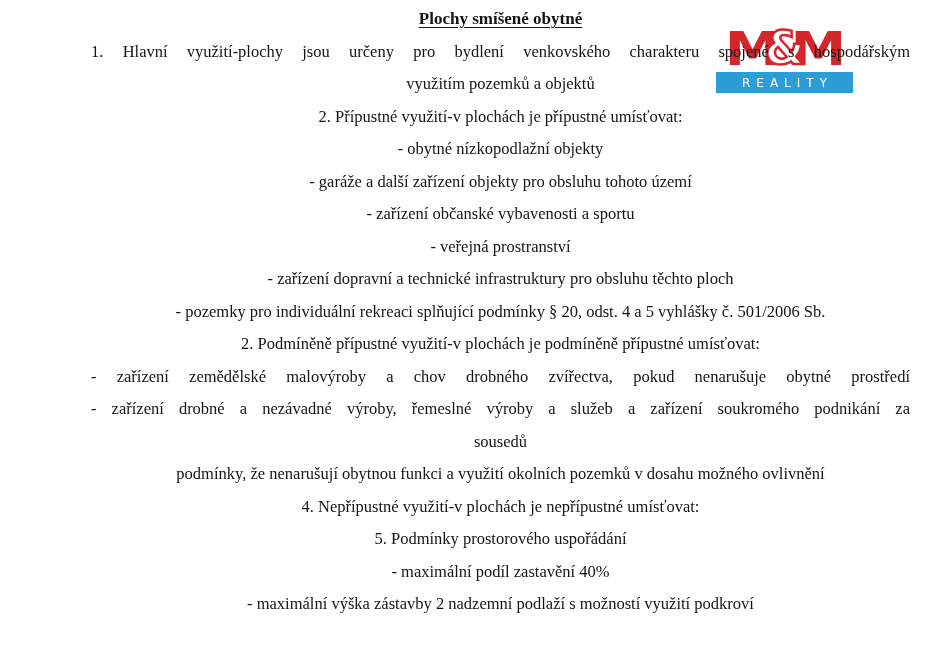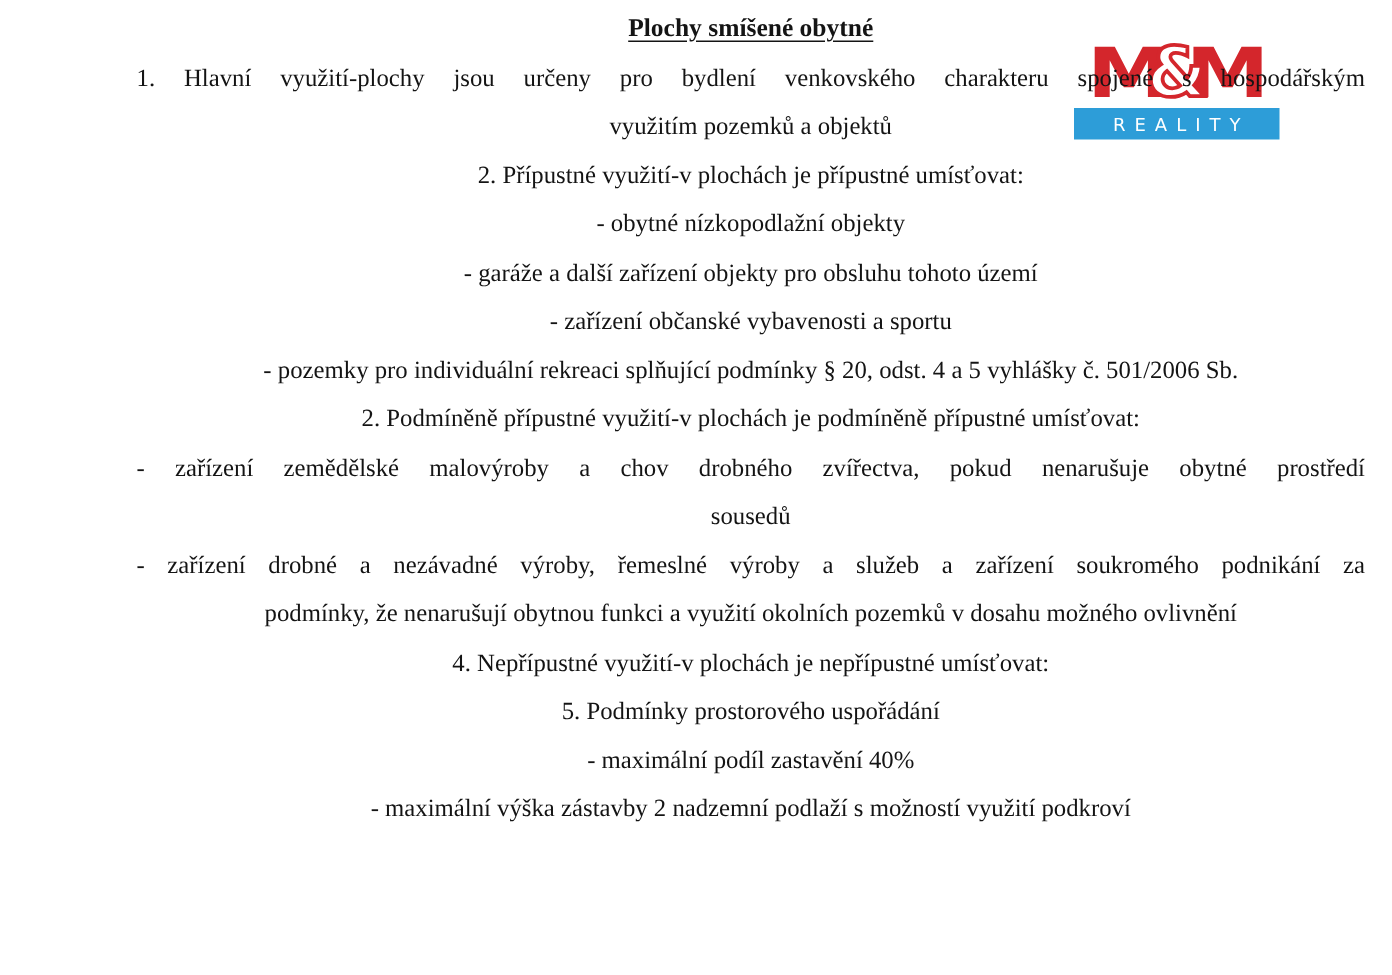--- a/index.html
+++ b/index.html
@@ -84,25 +84,27 @@
 
   <div class="content">
     <div class="doc-title">Plochy smíšené obytné</div>
     <div>
         <div class="line stretch">1. Hlavní využití-plochy jsou určeny pro bydlení venkovského charakteru spojené s hospodářským</div>
         <div class="line">využitím pozemků a objektů</div>
         <div class="line">2. Přípustné využití-v plochách je přípustné umísťovat:</div>
         <div class="line">- obytné nízkopodlažní objekty</div>
         <div class="line">- garáže a další zařízení objekty pro obsluhu tohoto území</div>
         <div class="line">- zařízení občanské vybavenosti a sportu</div>
+        <div class="line">- veřejná prostranství</div>
+        <div class="line">- zařízení dopravní a technické infrastruktury pro obsluhu těchto ploch</div>
         <div class="line">- pozemky pro individuální rekreaci splňující podmínky § 20, odst. 4 a 5 vyhlášky č. 501/2006 Sb.</div>
         <div class="line">2. Podmíněně přípustné využití-v plochách je podmíněně přípustné umísťovat:</div>
         <div class="line stretch">- zařízení zemědělské malovýroby a chov drobného zvířectva, pokud nenarušuje obytné prostředí</div>
+        <div class="line stretch">- zařízení drobné a nezávadné výroby, řemeslné výroby a služeb a zařízení soukromého podnikání za</div>
         <div class="line">sousedů</div>
-        <div class="line stretch">- zařízení drobné a nezávadné výroby, řemeslné výroby a služeb a zařízení soukromého podnikání za</div>
         <div class="line">podmínky, že nenarušují obytnou funkci a využití okolních pozemků v dosahu možného ovlivnění</div>
         <div class="line">4. Nepřípustné využití-v plochách je nepřípustné umísťovat:</div>
         <div class="line">5. Podmínky prostorového uspořádání</div>
         <div class="line">- maximální podíl zastavění 40%</div>
         <div class="line">- maximální výška zástavby 2 nadzemní podlaží s možností využití podkroví</div>
       </div>
   </div>
 
 </div>
 

